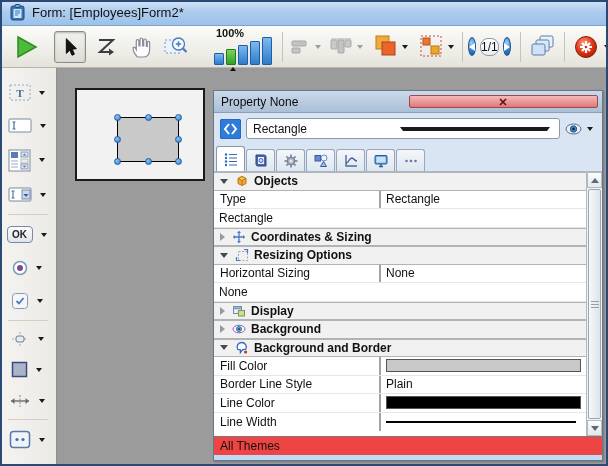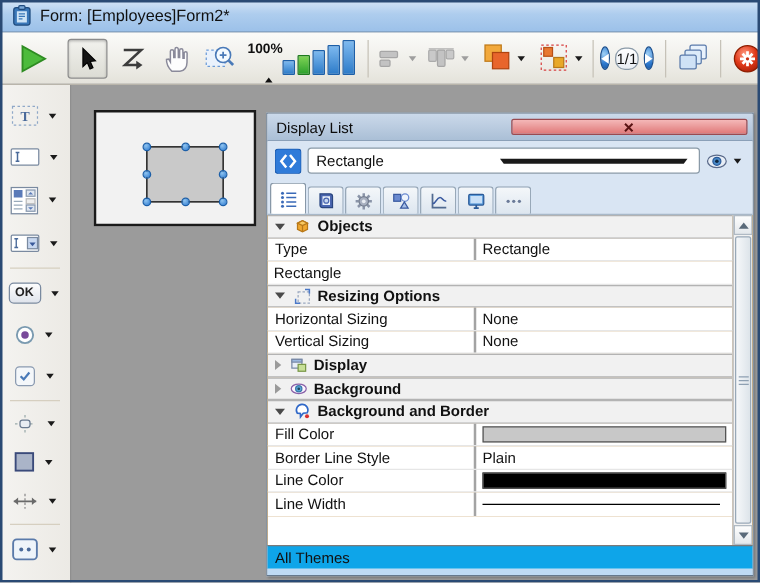--- a/index.html
+++ b/index.html
@@ -15,21 +15,21 @@
 
   
   .toolbar{position:absolute;left:0;top:26px;width:608px;height:42px;
     background:linear-gradient(#fbfbf9,#ecebe5 70%,#e4e2da);
     border-bottom:1px solid #b9b5ab;display:flex;align-items:center;z-index:5}
   .tb-sep{width:1px;height:30px;background:#c6c2b8;margin:0 5px;flex:none}
   .tbtn{display:flex;align-items:center;justify-content:center;flex:none}
   .pressed{border:1px solid #8b8b8b;border-radius:3px;background:linear-gradient(#f2f2ee,#dcdcd4);width:32px;height:32px;box-shadow:inset 0 1px 2px rgba(0,0,0,.25)}
   .chev{width:0;height:0;border-left:3.5px solid transparent;border-right:3.5px solid transparent;border-top:4px solid #1a1a1a;margin:0 3px;flex:none}
   .chev.dis{border-top-color:#9e9e9e}
-  .zoomwrap{display:flex;margin-left:6px;flex:none;position:relative}
+  .zoomwrap{display:flex;flex-direction:column;margin-left:24px;flex:none;position:relative}
   .zlabel{font-size:11px;font-weight:bold;color:#111;line-height:11px;margin-left:2px}
   .zbars{display:flex;align-items:flex-end;gap:2px;height:26px}
   .zbar{width:10px;border:1px solid #1c5fa8;background:linear-gradient(#7db9ef,#2e7cc9);border-radius:1px}
   .zbar.g{border-color:#1e7a1e;background:linear-gradient(#7fd455,#2da12d)}
   .zmark{position:absolute;left:16px;bottom:-6px;width:0;height:0;border-left:3px solid transparent;border-right:3px solid transparent;border-bottom:4px solid #111}
   .pagebox{width:52px;height:18px;border:1px solid #8a9aa8;border-radius:8px;background:linear-gradient(#fff,#e9edf2);
     display:flex;align-items:center;justify-content:center;font-size:12px;margin:0 4px}
   .navbtn{width:19px;height:19px;border-radius:50%;background:radial-gradient(circle at 35% 30%,#9fd0f5,#2f7bd0 60%,#1b5ca8);
     border:1px solid #1b4f8e;display:flex;align-items:center;justify-content:center}
   .tri-l{width:0;height:0;border-top:4px solid transparent;border-bottom:4px solid transparent;border-right:6px solid #fff}
@@ -59,42 +59,42 @@
     display:flex;align-items:center;justify-content:center}
   .pl-selector{height:31px;background:#d9e5f3;display:flex;align-items:center;padding:0 6px;gap:5px;flex:none}
   .codeicon{width:21px;height:20px;flex:none}
   .combob{flex:1;height:21px;border:1px solid #8a9aa8;border-radius:3px;background:#fff;display:flex;align-items:center;padding:0 6px}
   .combob span{flex:1;font-size:12px}
   .eyewrap{display:flex;align-items:center;gap:2px;flex:none}
   .pl-tabs{height:28px;background:#d9e5f3;display:flex;align-items:flex-end;padding-left:2px;flex:none;border-bottom:1px solid #a8b8c8}
   .ptab{width:29px;height:22px;border:1px solid #98a8b8;border-bottom:none;border-radius:3px 3px 0 0;
     background:linear-gradient(#f4f7fa,#dde6ef);display:flex;align-items:center;justify-content:center;margin-right:1px}
   .ptab.sel{background:#fff;height:25px;border-color:#8898a8}
-  .pl-rows{flex:1;display:flex;overflow:hidden;background:#a16207}
+  .pl-rows{flex:1;display:flex;overflow:hidden;background:#737373}
   .rowscol{flex:1;display:flex;flex-direction:column}
   .pl-row{height:18.5px;flex:none;display:flex;align-items:center;font-size:12px;background:#fff;border-bottom:1px solid #e6e6e6}
   .pl-row .lbl{width:167px;flex:none;padding-left:6px;border-right:2px solid #a3a3a3;height:100%;display:flex;align-items:center}
   .pl-row .val{flex:1;padding-left:5px;height:100%;display:flex;align-items:center}
   .pl-sec{height:18.5px;flex:none;display:flex;align-items:center;gap:5px;background:#f1f1f1;
     border-top:1px solid #b3b3b3;border-bottom:1px solid #b3b3b3;font-weight:bold;padding-left:6px}
   .tri-exp{width:0;height:0;border-left:4px solid transparent;border-right:4px solid transparent;border-top:5px solid #4a4a4a;flex:none}
   .tri-col{width:0;height:0;border-top:4px solid transparent;border-bottom:4px solid transparent;border-left:5px solid #9a9a9a;flex:none}
   .secicon{width:14px;height:14px;flex:none;margin-left:2px}
   .swatch{width:195px;height:13px;border:1px solid #555}
   .hairline{width:190px;height:1.5px;background:#000}
   
   .sbar{width:16px;flex:none;border-left:1px solid #b8b8b8;background:#f2f2f2;display:flex;flex-direction:column}
   .sbtn{height:16px;flex:none;border:1px solid #b0bac4;background:linear-gradient(#fdfdfd,#e4e8ec);
     display:flex;align-items:center;justify-content:center}
   .sthumb{flex:1;margin:1px;border:1px solid #98a8b8;border-radius:2px;background:linear-gradient(90deg,#f6f8fa,#dde4ea);
     display:flex;flex-direction:column;align-items:center;justify-content:center;gap:2px}
   .grip{width:8px;height:1px;background:#8ea0b2}
   .tri-u{width:0;height:0;border-left:4px solid transparent;border-right:4px solid transparent;border-bottom:5px solid #5a6a7a}
   .tri-d{width:0;height:0;border-left:4px solid transparent;border-right:4px solid transparent;border-top:5px solid #5a6a7a}
-  .pl-footer{height:19px;flex:none;border-top:1px solid #7a7a7a;background:#0ea5e9;display:flex;align-items:center;padding-left:6px;font-size:12px}
+  .pl-footer{height:19px;flex:none;border-top:1px solid #7a7a7a;background:#ef4444;display:flex;align-items:center;padding-left:6px;font-size:12px}
   .pl-strip{height:5px;flex:none;background:#bedaf4}
   svg{display:block}
 </style>
 </head>
 <body>
 
 <div class="titlebar">
   <span>
     <svg width="15" height="17" viewBox="0 0 15 17">
         <rect x="1" y="2" width="13" height="14" rx="2" fill="#3a77b8" stroke="#1e4a7e"></rect>
@@ -362,21 +362,21 @@
       <div class="handle" style="left:-4px;top:18px"></div>
       <div class="handle" style="right:-4px;top:18px"></div>
       <div class="handle" style="left:-4px;bottom:-4px"></div>
       <div class="handle" style="left:27px;bottom:-4px"></div>
       <div class="handle" style="right:-4px;bottom:-4px"></div>
     </div>
   </div>
 
   <div class="plist">
     <div class="pl-title">
-      <span>Display List</span>
+      <span>Property None</span>
       <span class="closebtn">
         <svg width="8" height="8" viewBox="0 0 8 8">
             <path d="M1 1 L7 7 M7 1 L1 7" stroke="#5a1414" stroke-width="1.6"></path>
           </svg>
       </span>
     </div>
     <div class="pl-selector">
       <span class="codeicon">
         <svg width="21" height="20" viewBox="0 0 21 20">
             <rect width="21" height="20" rx="3" fill="#2f7bd9" stroke="#1b5aad"></rect>
@@ -466,37 +466,46 @@
           <span>Objects</span>
         </div>
         <div class="pl-row">
           <span class="lbl">Type</span>
           <span class="val">Rectangle</span>
         </div>
         <div class="pl-row">
           <span class="val">Rectangle</span>
         </div>
 
+        <div class="pl-sec">
+          <span class="tri-col"></span>
+          <span class="secicon">
+              <svg width="14" height="14" viewBox="0 0 14 14">
+                <path d="M7 3v8M3 7h8" stroke="#4a78c8" stroke-width="1.3"></path>
+                <path d="M7 .8 L9 3 H5Z M7 13.2 L5 11 H9Z M.8 7 L3 5 V9Z M13.2 7 L11 9 V5Z" fill="#4a78c8"></path>
+              </svg>
+            </span>
+          <span>Coordinates &amp; Sizing</span>
+        </div>
 
         <div class="pl-sec">
           <span class="tri-exp"></span>
           <span class="secicon">
               <svg width="14" height="14" viewBox="0 0 14 14">
                 <rect x="3.5" y="3.5" width="9" height="9" fill="none" stroke="#9aa8c0" stroke-dasharray="2 1.5"></rect>
                 <path d="M9 1.5h3.5v3.5M1.5 9v3.5H5" stroke="#4a78c8" fill="none" stroke-width="1.2"></path>
               </svg>
             </span>
           <span>Resizing Options</span>
         </div>
         <div class="pl-row">
           <span class="lbl">Horizontal Sizing</span>
           <span class="val">None</span>
         </div>
         <div class="pl-row">
-          <span class="lbl">Vertical Sizing</span>
           <span class="val">None</span>
         </div>
 
         <div class="pl-sec">
           <span class="tri-col"></span>
           <span class="secicon">
               <svg width="14" height="14" viewBox="0 0 14 14">
                 <rect x="1.5" y="2.5" width="8" height="7" fill="#e8eef8" stroke="#7a8aa8"></rect>
                 <rect x="1.5" y="2.5" width="8" height="2.2" fill="#9ab8e0" stroke="#7a8aa8"></rect>
                 <rect x="6.5" y="6.5" width="6" height="5.5" fill="#c8e098" stroke="#7a9848"></rect>

